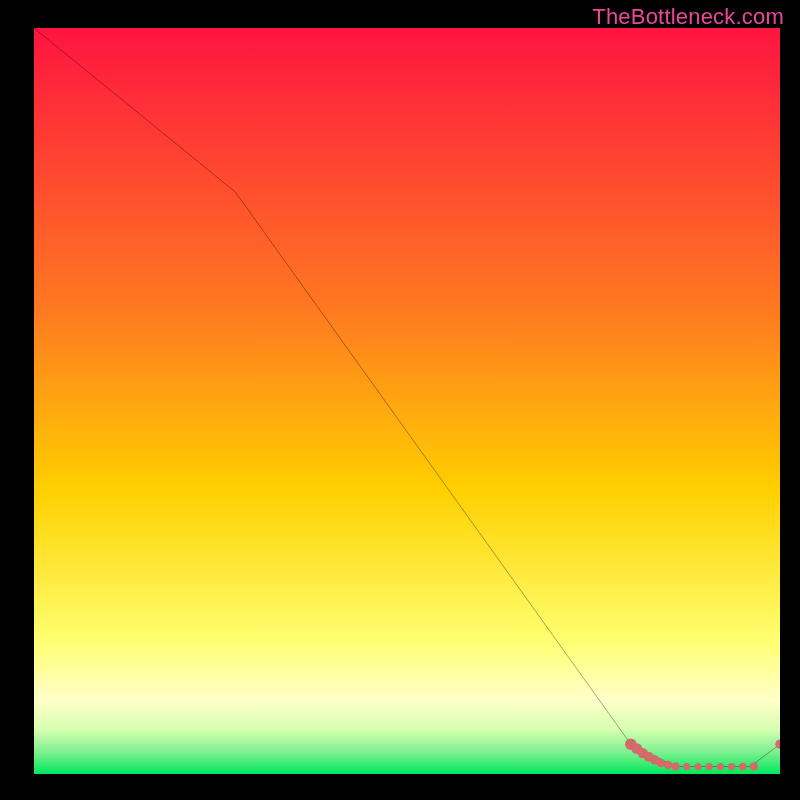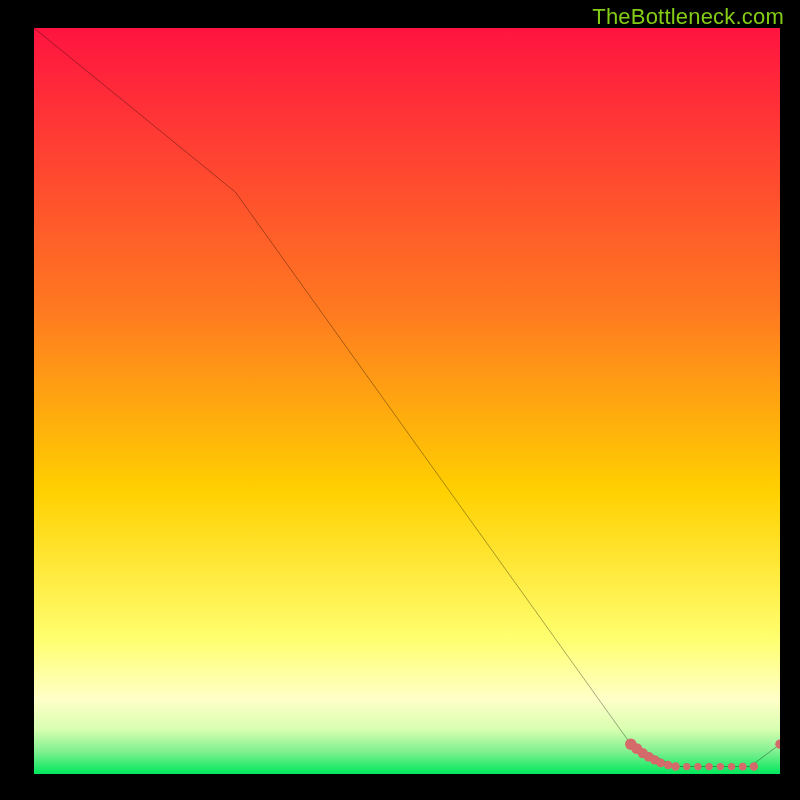--- a/index.html
+++ b/index.html
@@ -14,21 +14,21 @@
   .frame {
     position: relative;
     width: 800px;
     height: 800px;
     background: #000;
   }
   .watermark {
     position: absolute;
     top: 4px;
     right: 16px;
-    color: #84cc16;
+    color: #ec4899;
     font-size: 22px;
     font-weight: 500;
     letter-spacing: 0.2px;
     user-select: none;
   }
   .plot {
     position: absolute;
     left: 34px;
     top: 28px;
     width: 746px;

